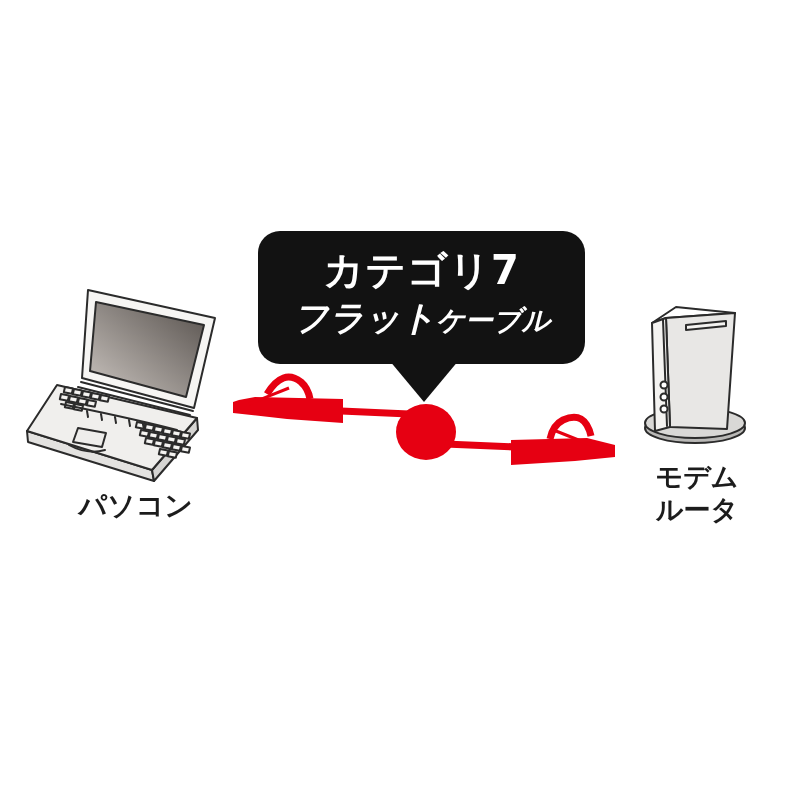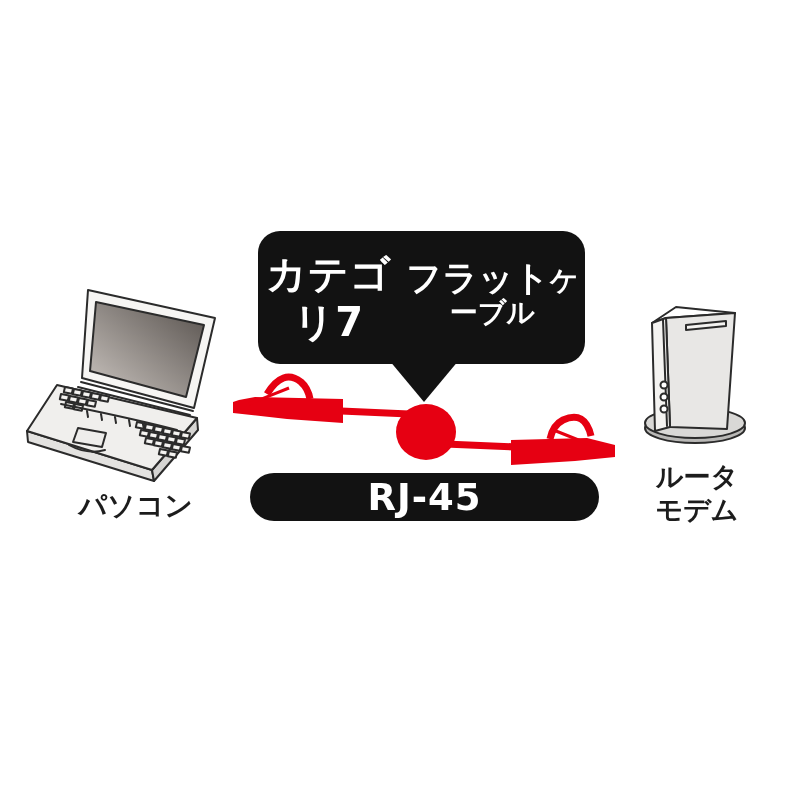--- a/index.html
+++ b/index.html
@@ -3,25 +3,25 @@
 <meta charset="utf-8">
 <style>
   html,body{margin:0;padding:0;background:#ffffff;}
   body{font-family:"DejaVu Sans","Liberation Sans",sans-serif;}
   .stage{position:relative;width:800px;height:800px;background:#ffffff;overflow:hidden;}
 
   
   .callout{
     position:absolute;left:258px;top:231px;width:327px;height:133px;
     background:var(--callout_bg,#111);border-radius:22px;
-    display:flex;align-items:center;justify-content:center;
+    display:flex;flex-direction:column;align-items:center;justify-content:center;
     color:var(--callout_text,#fff);text-align:center;
   }
   .callout .l1{font-size:40px;font-weight:bold;line-height:48px;letter-spacing:1px;}
-  .callout .l2{line-height:28px;font-weight:bold;}
+  .callout .l2{line-height:48px;font-weight:bold;font-style:italic;}
   .callout .l2 .big{font-size:35px;}
   .callout .l2 .small{font-size:28px;}
   .callout-tail{
     position:absolute;left:389px;top:360px;width:0;height:0;
     border-left:35px solid transparent;border-right:35px solid transparent;
     border-top:42px solid var(--callout_bg,#111);
   }
 
   
   .pill{
@@ -144,23 +144,20 @@
     <path class="ink" fill="#ffffff" d="M22,28 L46,12 L105,18 L36,23 Z"></path>
     <path class="ink" fill="#e8e7e5" d="M36,23 L105,18 L97,134 L40,132 Z"></path>
     <path class="ink" fill="#f4f3f1" d="M22,28 L36,23 L40,132 L25,136 Z"></path>
     <path class="ink" fill="none" stroke-width="1.6" d="M33,25 L37,131"></path>
     <path class="ink" fill="#f4f3f1" stroke-width="1.6" d="M56,30 L96,26 L96,31 L56,35 Z"></path>
     <circle class="ink" fill="#ffffff" stroke-width="1.5" cx="34" cy="90" r="3.5"></circle>
     <circle class="ink" fill="#ffffff" stroke-width="1.5" cx="34" cy="102" r="3.5"></circle>
     <circle class="ink" fill="#ffffff" stroke-width="1.5" cx="34" cy="114" r="3.5"></circle>
   </svg>
 
-  <div class="pill">
-    <span>RJ-45</span>
-  </div>
 
   <div class="dev-label label-pc">パソコン</div>
   <div class="dev-label label-router">
+    <div>モデム</div>
     <div>ルータ</div>
-    <div>モデム</div>
   </div>
 
 </div>
 
 </body></html>

